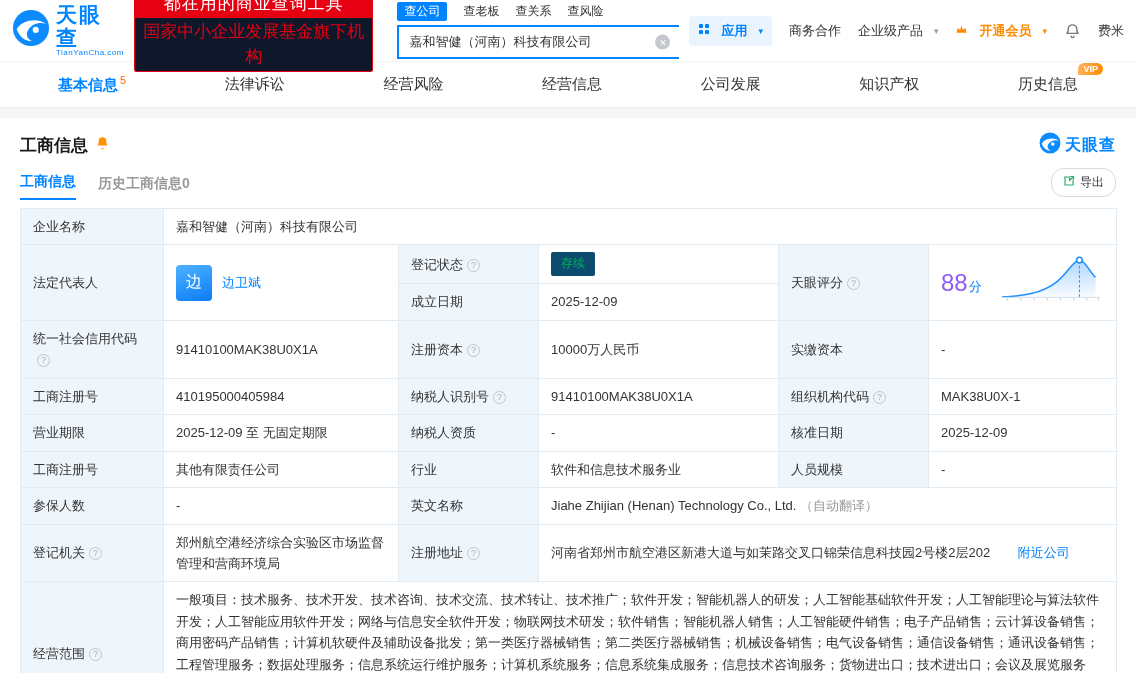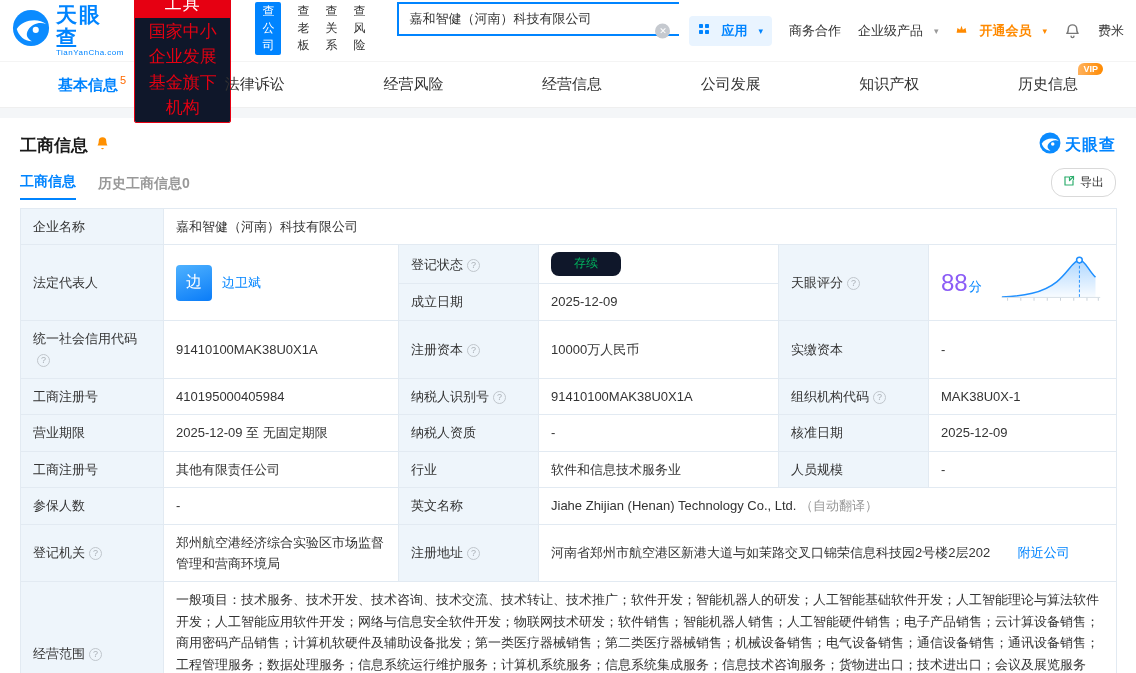--- a/index.html
+++ b/index.html
@@ -7,21 +7,21 @@
 
   
   .header { height:62px; display:flex; align-items:center; padding:0 12px; gap:10px; border-bottom:1px solid #f4f4f4; }
   .logo { display:flex; align-items:center; gap:6px; cursor:pointer; }
   .logo-text { display:flex; flex-direction:column; line-height:1.1; }
   .logo-title { color:#0084ff; font-size:21px; font-weight:bold; letter-spacing:2px; }
   .logo-domain { color:#0084ff; font-size:8px; letter-spacing:.5px; }
   .red-badge { border:1px solid #e60012; font-size:17px; text-align:center; border-radius:2px; overflow:hidden; line-height:1.5; }
   .rb1 { background:#e60012; color:#fff; padding:1px 8px; letter-spacing:1px; }
   .rb2 { color:#e60012; background:#0f172a; padding:1px 8px; }
-  .search-block { margin-left:14px; display:flex; flex-direction:row; justify-content:flex-start;gap:32px; }
+  .search-block { margin-left:14px; display:flex; flex-direction:column; justify-content:flex-start; }
   .search-tabs { display:flex; gap:16px; align-items:center; margin-bottom:4px; }
   .stab { font-size:12px; color:#333; cursor:pointer; }
   .stab.active { background:#0084ff; color:#fff; padding:1px 7px; border-radius:2px; }
   .search-row { display:flex; }
   .input-wrap { position:relative; }
   .input-wrap input { width:282px; height:34px; border:2px solid #0084ff; border-right:none; padding:0 28px 0 10px; font-size:13px; color:#333; outline:none; display:block; }
   .clear { position:absolute; right:9px; top:50%; transform:translateY(-50%); width:15px; height:15px; background:#c5c9cf; color:#fff; border-radius:50%; font-size:9px; display:flex; align-items:center; justify-content:center; cursor:pointer; }
   .search-btn { width:90px; height:34px; background:#0084ff; color:#fff; border:none; font-size:15px; cursor:pointer; }
   .header-right { margin-left:auto; display:flex; align-items:center; gap:17px; font-size:13px; white-space:nowrap; }
   .hr-item { display:flex; align-items:center; gap:11px; cursor:pointer; color:#333; }
@@ -47,21 +47,21 @@
   .brand-right .brand-txt { color:#0084ff; font-size:16px; font-weight:bold; letter-spacing:1px; }
   .subtabs { display:flex; align-items:flex-end; gap:22px; padding:0 20px; height:34px; }
   .subtab { font-size:14px; color:#999; cursor:pointer; padding-bottom:7px; font-weight:bold; }
   .subtab.active { color:#0084ff; border-bottom:2px solid #0084ff; }
   .export-btn { margin-left:auto; display:flex; align-items:center; gap:5px; border:1px solid #d9d9d9; background:#fff; border-radius:13px; padding:5px 11px; font-size:12px; color:#333; cursor:pointer; margin-bottom:3px; }
 
   
   table.info { width:1096px; margin:8px 20px 10px; border-collapse:collapse; table-layout:fixed; }
   .info td { border:1px solid #e2eaf2; padding:7px 12px; font-size:13px; line-height:1.65; color:#333; vertical-align:middle; word-break:break-all; }
   .info td.label { background:#eef5fb; }
-  .badge-green { display:inline-block; background:#0f172a; color:#00b15d; padding:2px 23px; font-size:12px; border-radius:8px; }
+  .badge-green { display:inline-block; background:#0c4a6e; color:#00b15d; padding:2px 10px; font-size:12px; border-radius:2px; }
   .rep { display:flex; align-items:center; gap:10px; }
   .avatar { width:36px; height:36px; border-radius:4px; background:linear-gradient(160deg,#4fb2ff,#0a7cf8); color:#fff; font-size:16px; display:flex; align-items:center; justify-content:center; flex:none; cursor:pointer; }
   .blue { color:#0084ff; cursor:pointer; }
   .score-cell { display:flex; align-items:center; justify-content:space-between; }
   .score-num { color:#8b5cf6; font-size:24px; font-weight:normal; }
   .score-unit { color:#0084ff; font-size:13px; margin-left:1px; }
   .note { color:#999; }
   .help { display:inline-flex; width:13px; height:13px; border:1px solid #c0c6cc; border-radius:50%; color:#aab0b6; font-size:9px; align-items:center; justify-content:center; margin-left:4px; vertical-align:1px; cursor:pointer; flex:none; }
   .addr-link { white-space:nowrap; margin-left:24px; }
 </style>

